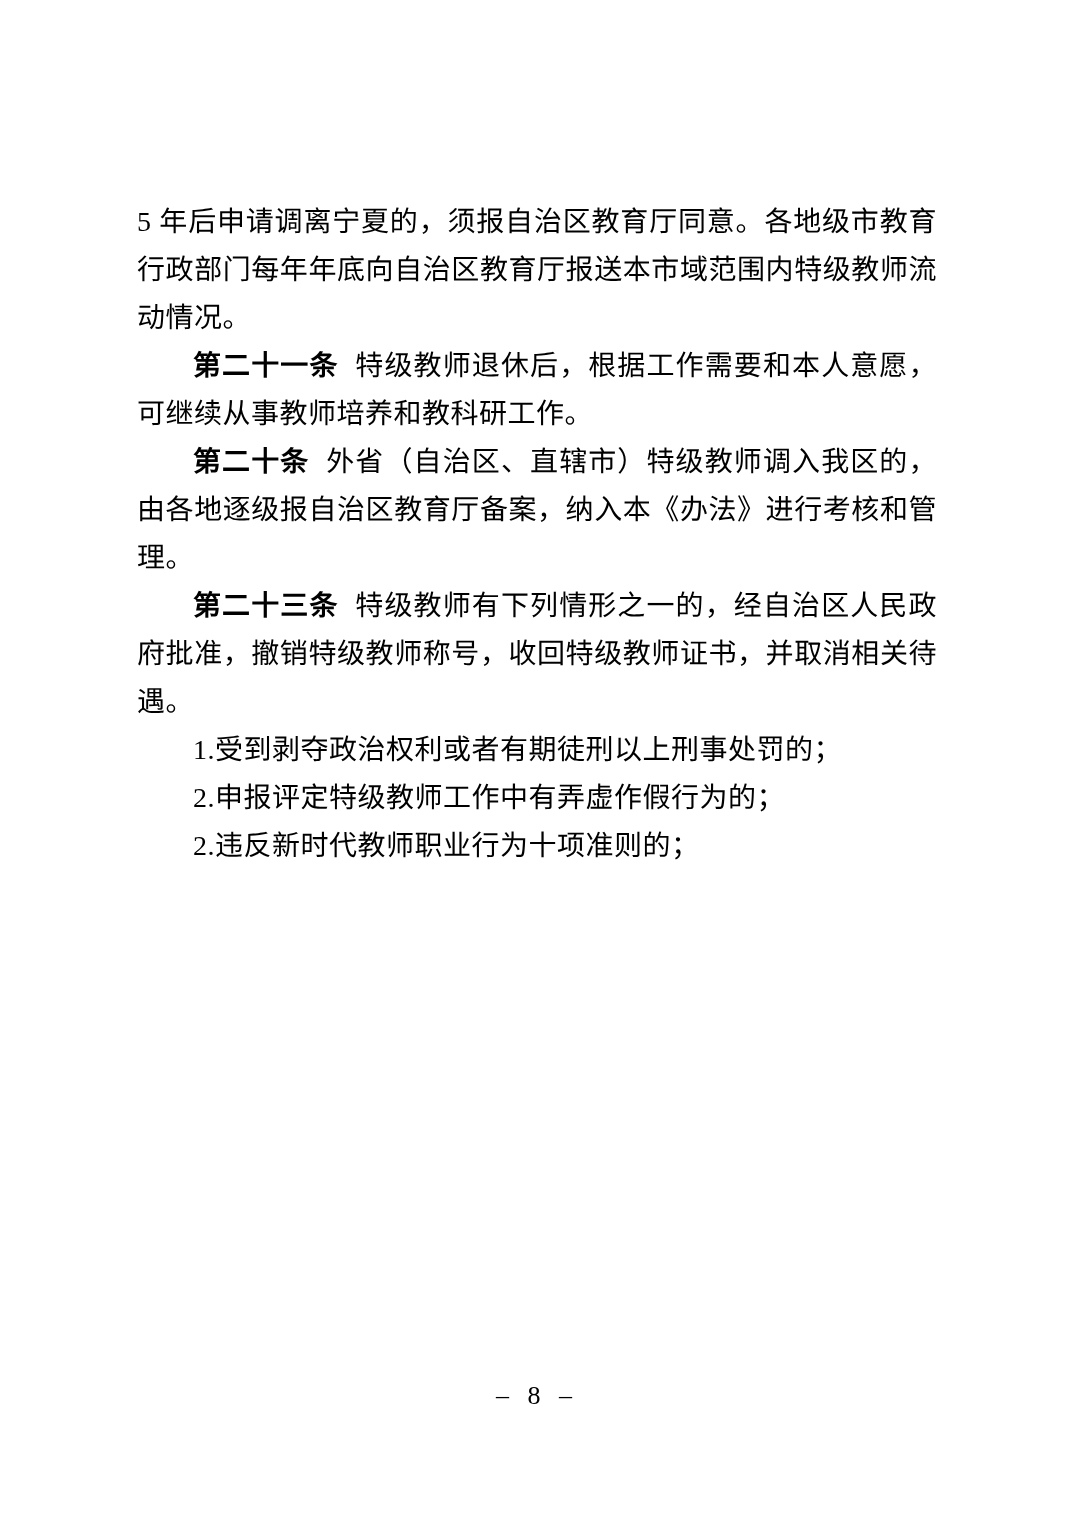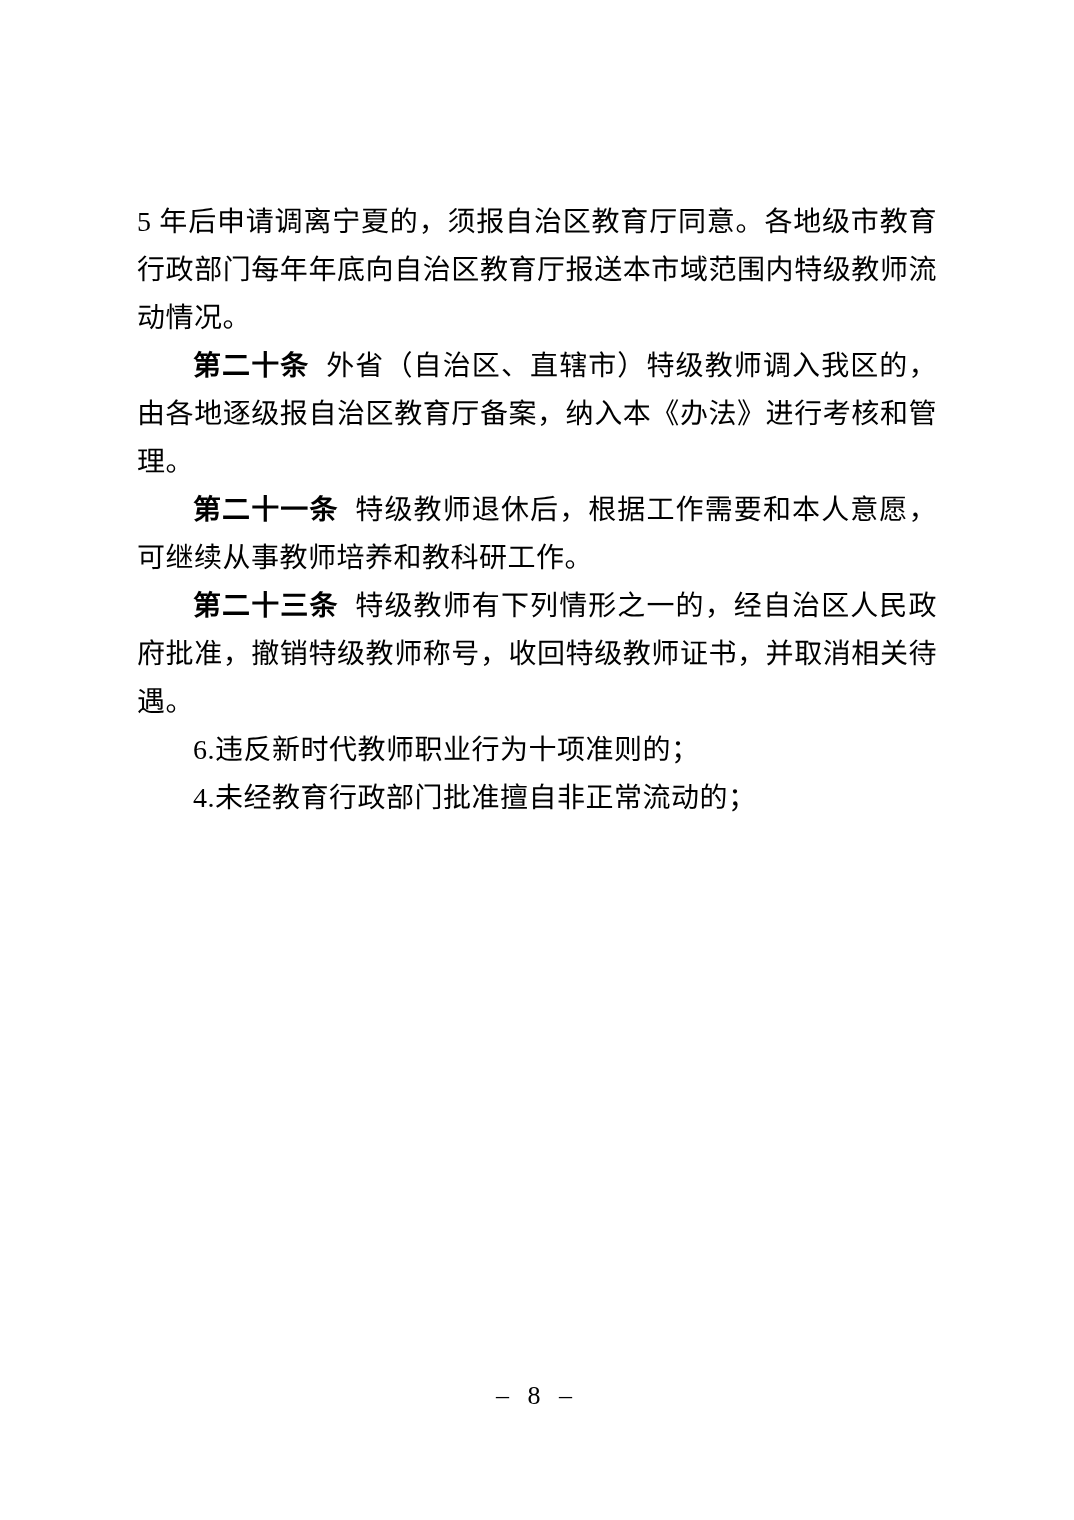--- a/index.html
+++ b/index.html
@@ -52,22 +52,23 @@
   .page-number {
     letter-spacing: 6px;
   }
 </style>
 </head>
 <body>
 
 <div class="page">
   <div class="doc-body">
       <p class="para continuation"><span>5 年后申请调离宁夏的，须报自治区教育厅同意。各地级市教育行政部门每年年底向自治区教育厅报送本市域范围内特级教师流动情况。</span></p>
+      <p class="para article"><span class="article-heading">第二十一条</span><span>特级教师退休后，根据工作需要和本人意愿，可继续从事教师培养和教科研工作。</span></p>
       <p class="para article"><span class="article-heading">第二十条</span><span>外省（自治区、直辖市）特级教师调入我区的，由各地逐级报自治区教育厅备案，纳入本《办法》进行考核和管理。</span></p>
-      <p class="para article"><span class="article-heading">第二十一条</span><span>特级教师退休后，根据工作需要和本人意愿，可继续从事教师培养和教科研工作。</span></p>
       <p class="para article"><span class="article-heading">第二十三条</span><span>特级教师有下列情形之一的，经自治区人民政府批准，撤销特级教师称号，收回特级教师证书，并取消相关待遇。</span></p>
-      <p class="para list-item"><span>6.违反新时代教师职业行为十项准则的；</span></p>
-      <p class="para list-item"><span>4.未经教育行政部门批准擅自非正常流动的；</span></p>
+      <p class="para list-item"><span>1.受到剥夺政治权利或者有期徒刑以上刑事处罚的；</span></p>
+      <p class="para list-item"><span>2.申报评定特级教师工作中有弄虚作假行为的；</span></p>
+      <p class="para list-item"><span>2.违反新时代教师职业行为十项准则的；</span></p>
     </div>
   <div class="page-footer">
     <span class="page-number">– 8 –</span>
   </div>
 </div>
 
 </body></html>

